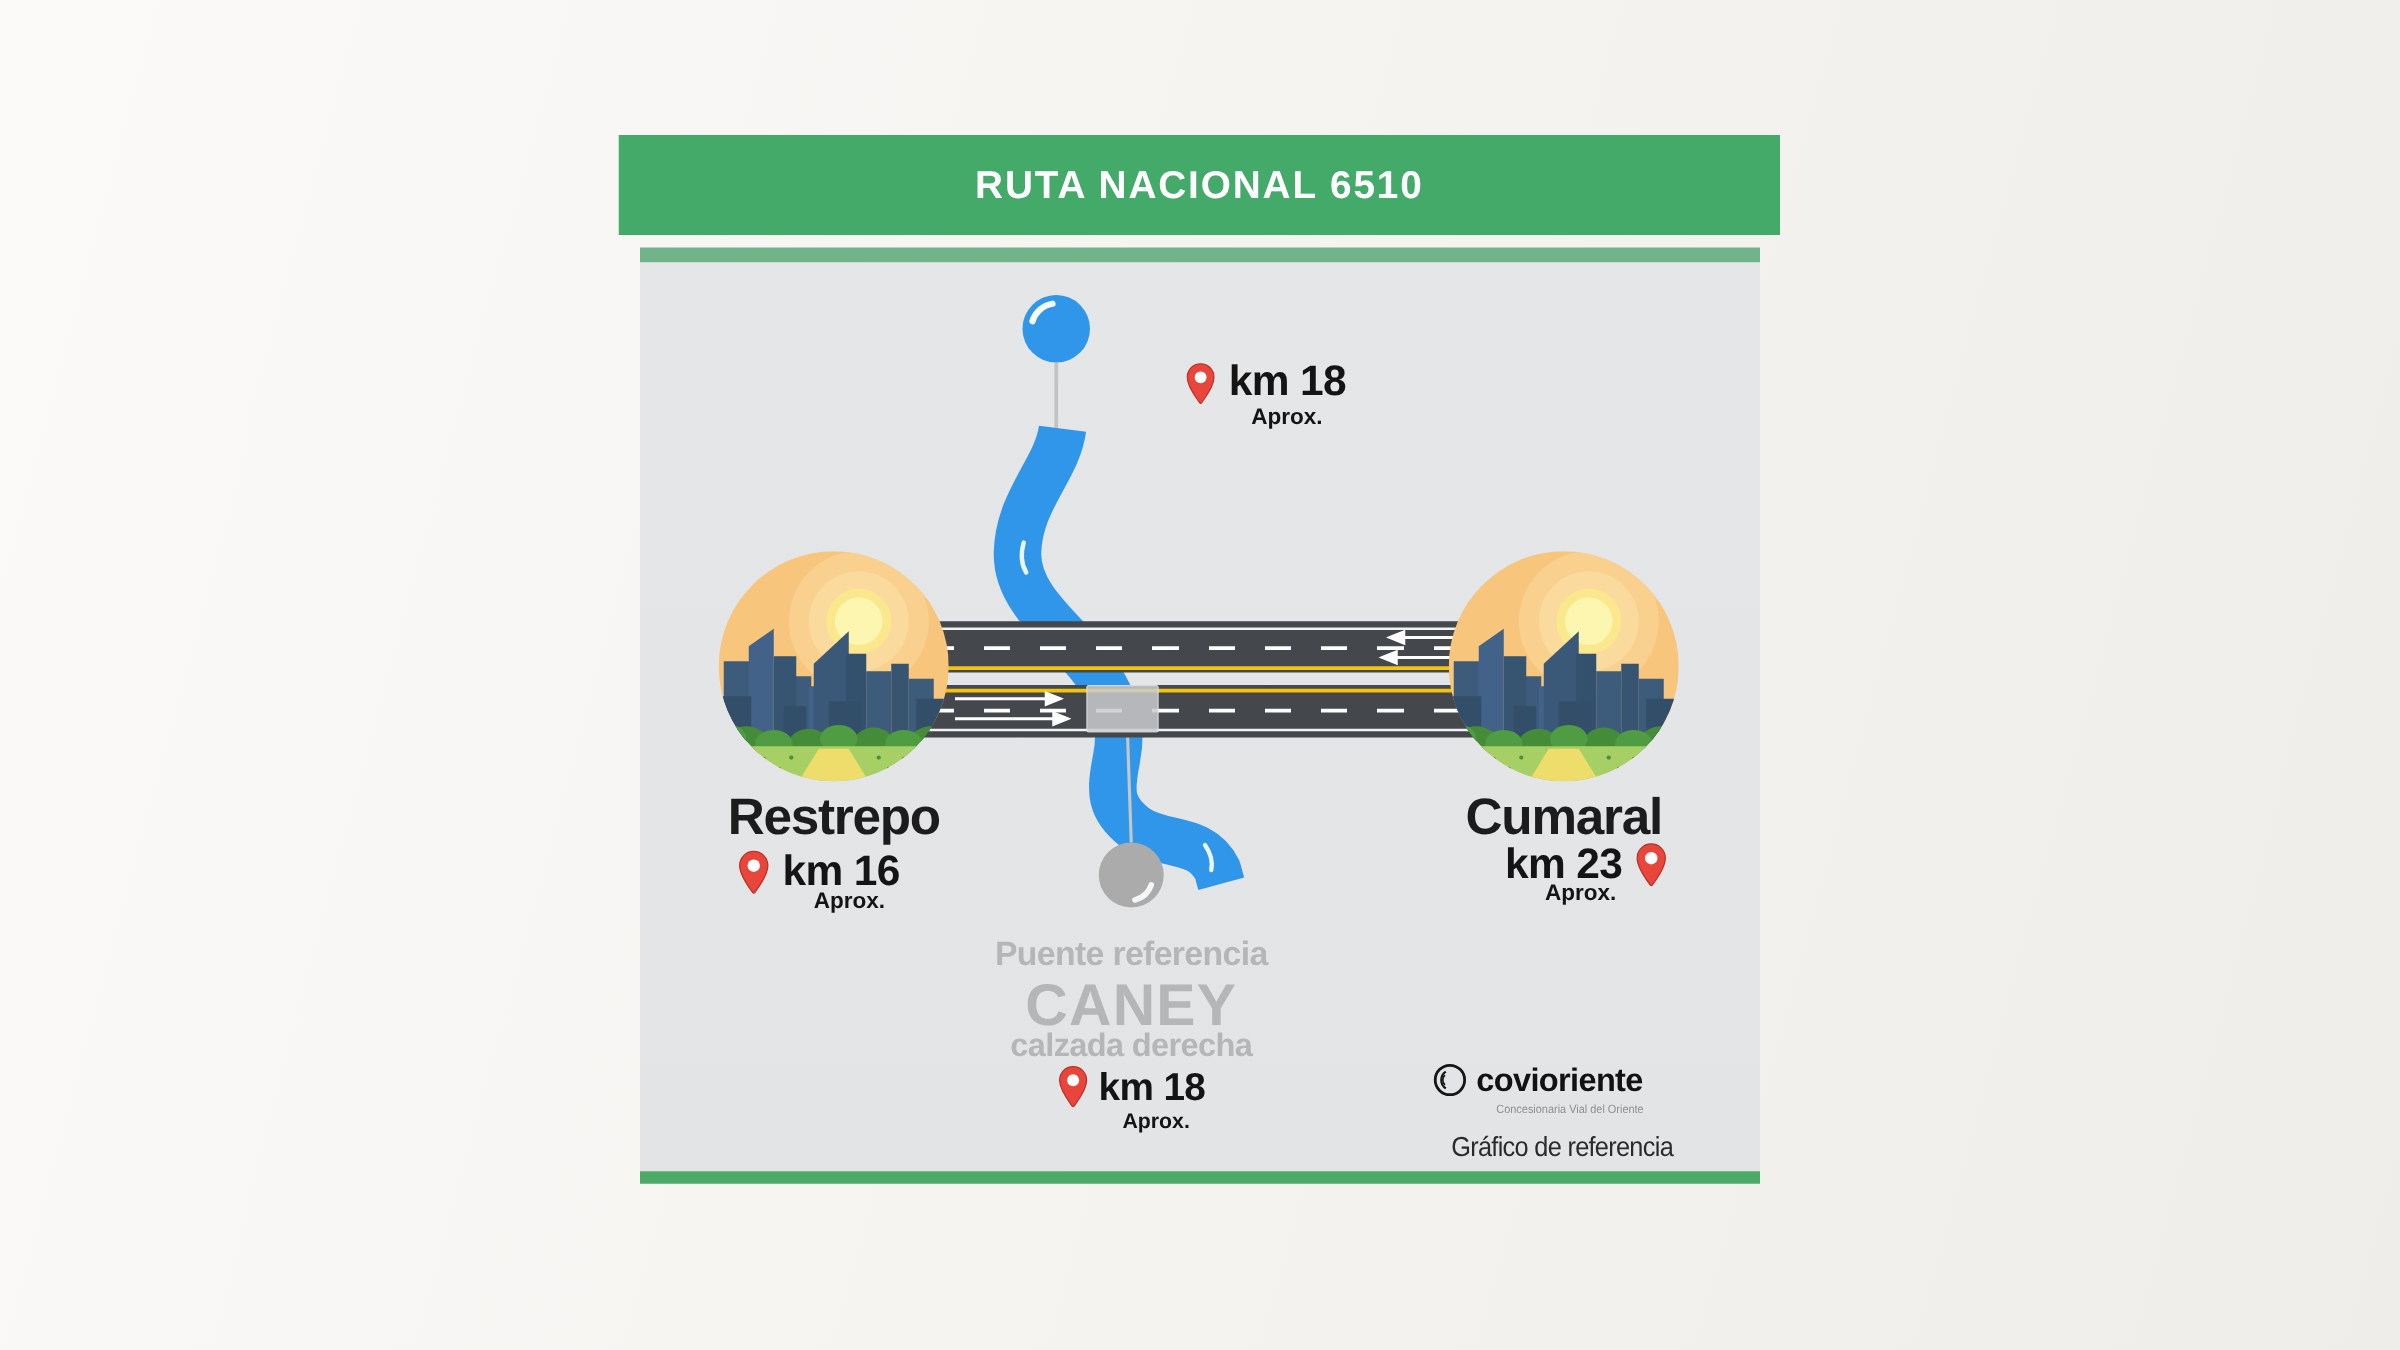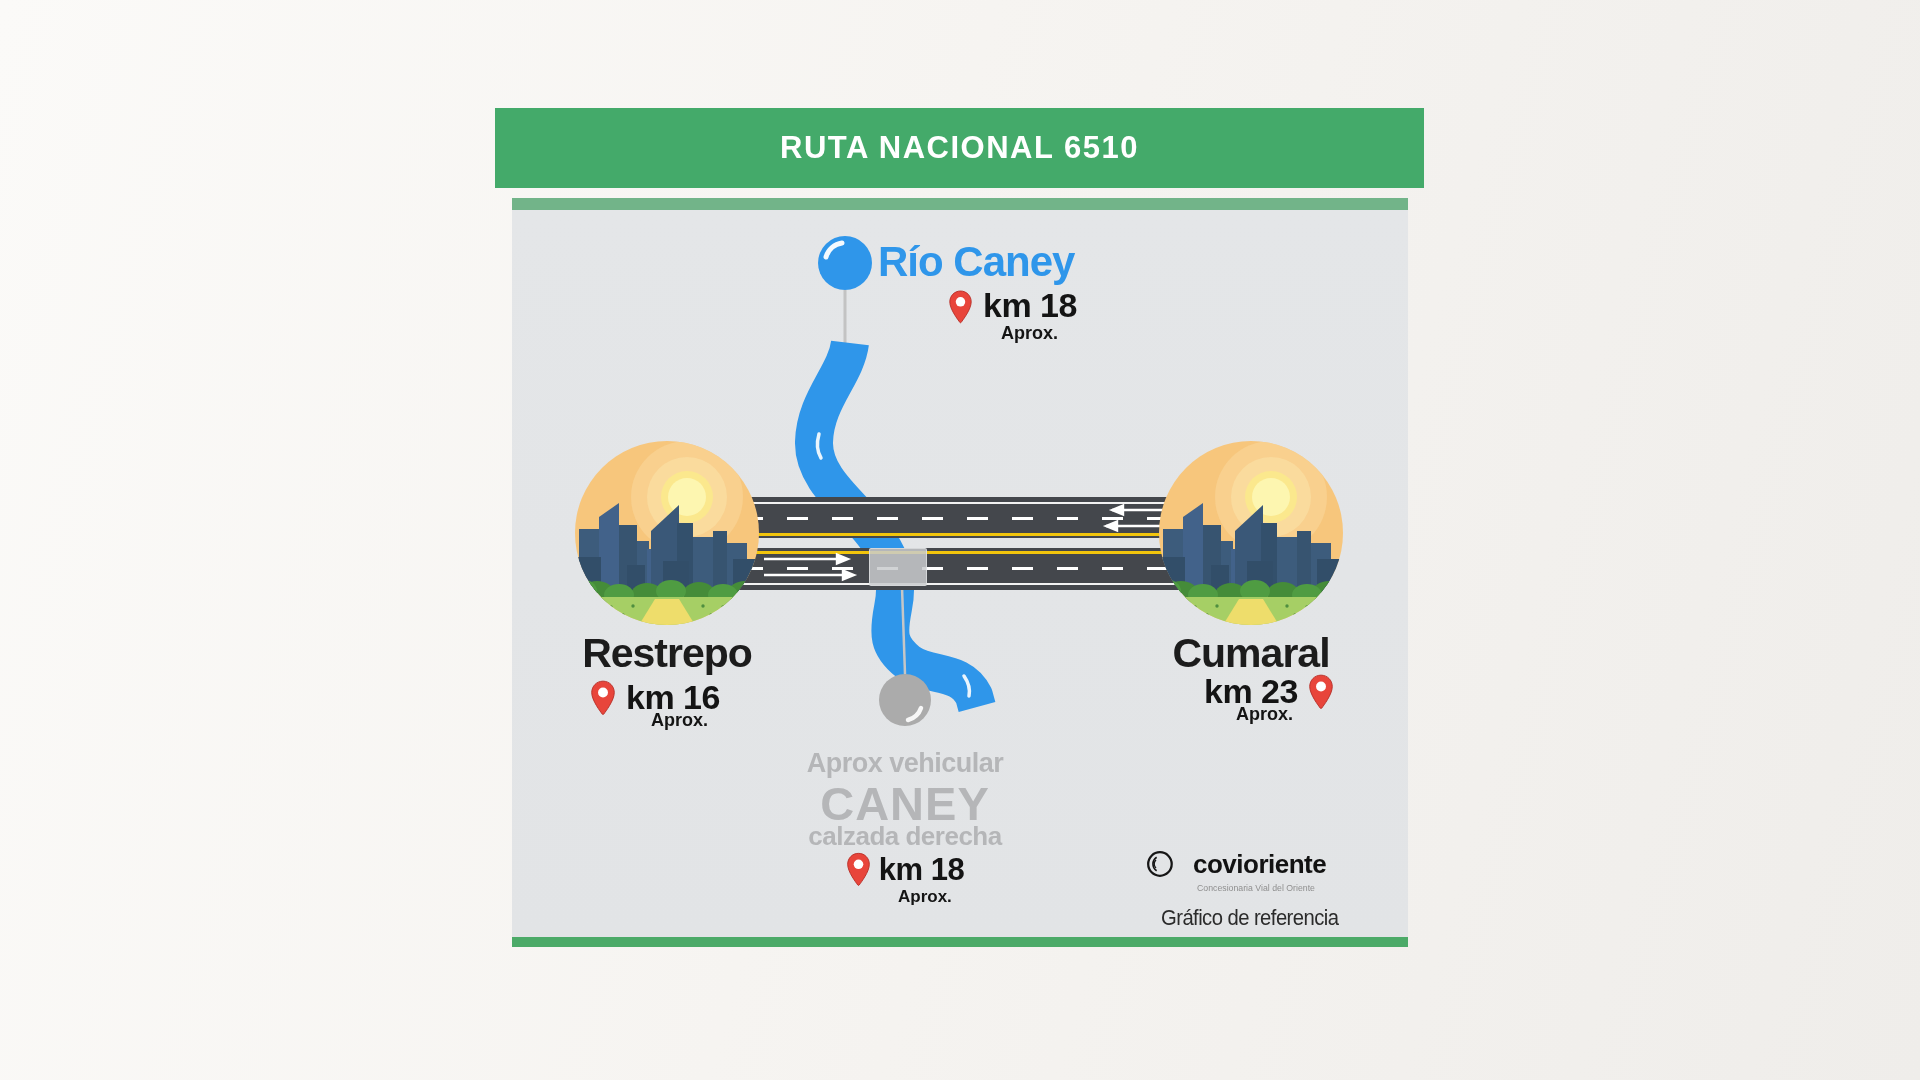--- a/index.html
+++ b/index.html
@@ -66,21 +66,21 @@
   .cumaral-aprox{left:724px;top:494px;}
   .bridge-lbl{left:243px;width:300px;text-align:center;font-weight:700;color:var(--gray-text);}
   .bridge-l1{top:538px;font-size:27px;letter-spacing:-0.5px;}
   .bridge-l2{top:566px;font-size:47px;letter-spacing:1px;}
   .bridge-l3{top:611px;font-size:26px;letter-spacing:-0.5px;}
   .bridge-km{left:243px;width:300px;top:642px;justify-content:center;gap:8px;}
   .bridge-km .km-text{font-size:31px;}
   .bridge-aprox{left:386px;top:677px;font-size:17px;}
 
   
-  .brand-row{position:absolute;left:631px;top:638px;display:flex;align-items:center;gap:18px;}
+  .brand-row{position:absolute;left:631px;top:638px;display:flex;align-items:center;gap:6px;}
   .brand-name{font-size:26px;font-weight:800;color:#121212;letter-spacing:-0.5px;}
   .brand-sub{position:absolute;left:666px;top:672px;width:156px;text-align:center;
     font-size:9.5px;color:#8f8f8f;transform:scaleX(.92);transform-origin:center;}
   .brand-note{position:absolute;left:649px;top:695px;font-size:22px;font-weight:500;
     color:#2b2b2b;letter-spacing:-0.6px;transform:scaleX(.92);transform-origin:left;}
   .hidden-defs{position:absolute;width:0;height:0;overflow:hidden;}
 </style>
 </head>
 <body>
 
@@ -215,21 +215,20 @@
 
     <div class="bridge-box"></div>
 
     <svg class="city city-left" viewBox="0 0 184 184">
       <use href="#city"></use>
     </svg>
     <svg class="city city-right" viewBox="0 0 184 184">
       <use href="#city"></use>
     </svg>
 
-    <div class="lbl rio-name">Río Caney</div>
     <div class="km-row rio-km">
       <svg width="25" height="35" viewBox="0 0 24 34">
           <use href="#pin"></use>
         </svg>
       <span class="km-text">km 18</span>
     </div>
     <div class="aprox rio-aprox">Aprox.</div>
 
     <div class="lbl city-name restrepo-name">Restrepo</div>
     <div class="km-row restrepo-km">
@@ -242,21 +241,21 @@
 
     <div class="lbl city-name cumaral-name">Cumaral</div>
     <div class="km-row cumaral-km">
       <span class="km-text">km 23</span>
       <svg width="26" height="37" viewBox="0 0 24 34">
           <use href="#pin"></use>
         </svg>
     </div>
     <div class="aprox cumaral-aprox">Aprox.</div>
 
-    <div class="lbl bridge-lbl bridge-l1">Aprox vehicular</div>
+    <div class="lbl bridge-lbl bridge-l1">Puente referencia</div>
     <div class="lbl bridge-lbl bridge-l2">CANEY</div>
     <div class="lbl bridge-lbl bridge-l3">calzada derecha</div>
     <div class="km-row bridge-km">
       <svg width="25" height="36" viewBox="0 0 24 34">
           <use href="#pin"></use>
         </svg>
       <span class="km-text">km 18</span>
     </div>
     <div class="aprox bridge-aprox">Aprox.</div>
 

